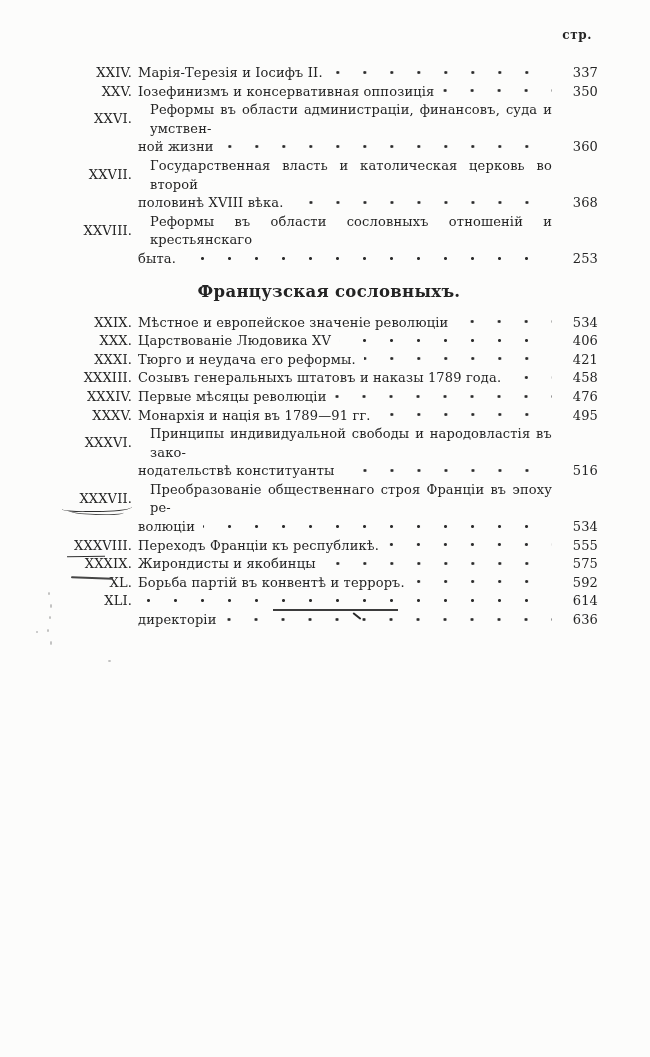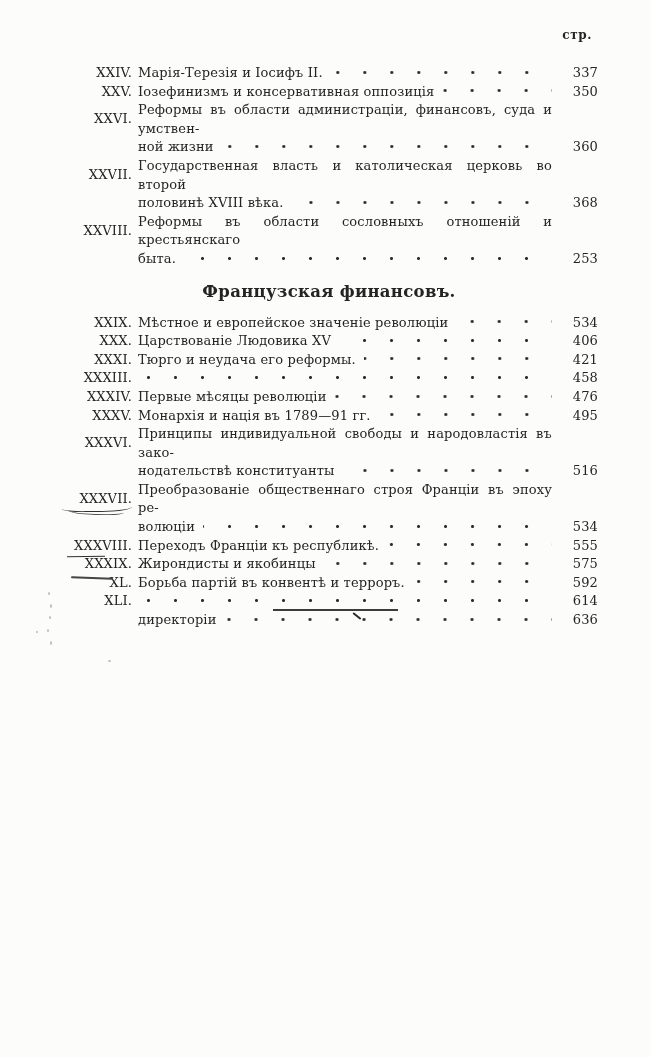--- a/index.html
+++ b/index.html
@@ -40,20 +40,21 @@
     white-space:nowrap;
   }
   .title{
     white-space:nowrap;
   }
   .row.fill .title{
     flex:1 1 auto;
     white-space:normal;
     text-align:justify;
     text-align-last:justify;
+    margin-left:12px;
   }
   .dots{
     flex:1 1 auto;
     align-self:flex-end;
     height:13px;
     margin-left:8px;
     background-image:radial-gradient(circle,#2c2c2c 1.3px,rgba(0,0,0,0) 1.6px);
     background-size:27px 13px;
     background-repeat:repeat-x;
     background-position:right 12px bottom 4px;
@@ -153,21 +154,21 @@
 
     <span class="pageno"></span>
   </div>
       <div class="row">
     <span class="num"></span>
     <span class="title">быта.</span>
     <span class="dots"></span>
     <span class="pageno">253</span>
   </div>
     </div>
-  <div class="section-heading">Французская финансовъ.</div>
+  <div class="section-heading">Французская сословныхъ.</div>
   <div class="toc" id="toc-bottom">
       <div class="row">
     <span class="num">XXIX.</span>
     <span class="title">Мѣстное и европейское значеніе революціи</span>
     <span class="dots"></span>
     <span class="pageno">534</span>
   </div>
       <div class="row">
     <span class="num">XXX.</span>
     <span class="title">Царствованіе Людовика XV</span>
@@ -175,20 +176,21 @@
     <span class="pageno">406</span>
   </div>
       <div class="row">
     <span class="num">XXXI.</span>
     <span class="title">Тюрго и неудача его реформы.</span>
     <span class="dots"></span>
     <span class="pageno">421</span>
   </div>
       <div class="row">
     <span class="num">XXXIII.</span>
+    <span class="title">Созывъ генеральныхъ штатовъ и наказы 1789 года.</span>
     <span class="dots"></span>
     <span class="pageno">458</span>
   </div>
       <div class="row">
     <span class="num">XXXIV.</span>
     <span class="title">Первые мѣсяцы революціи</span>
     <span class="dots"></span>
     <span class="pageno">476</span>
   </div>
       <div class="row">

